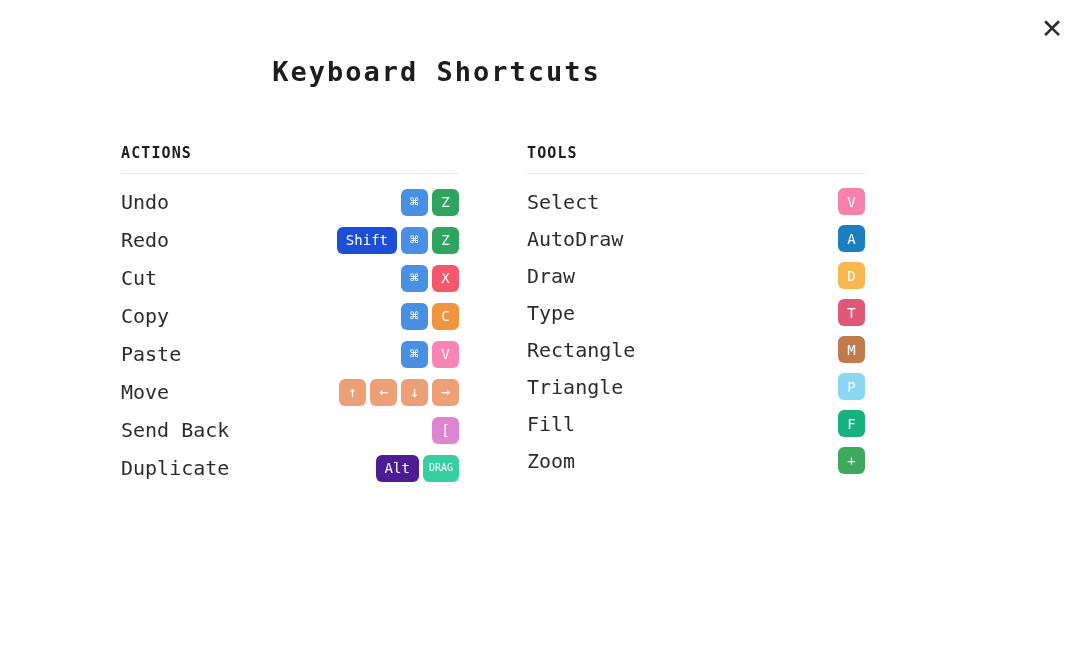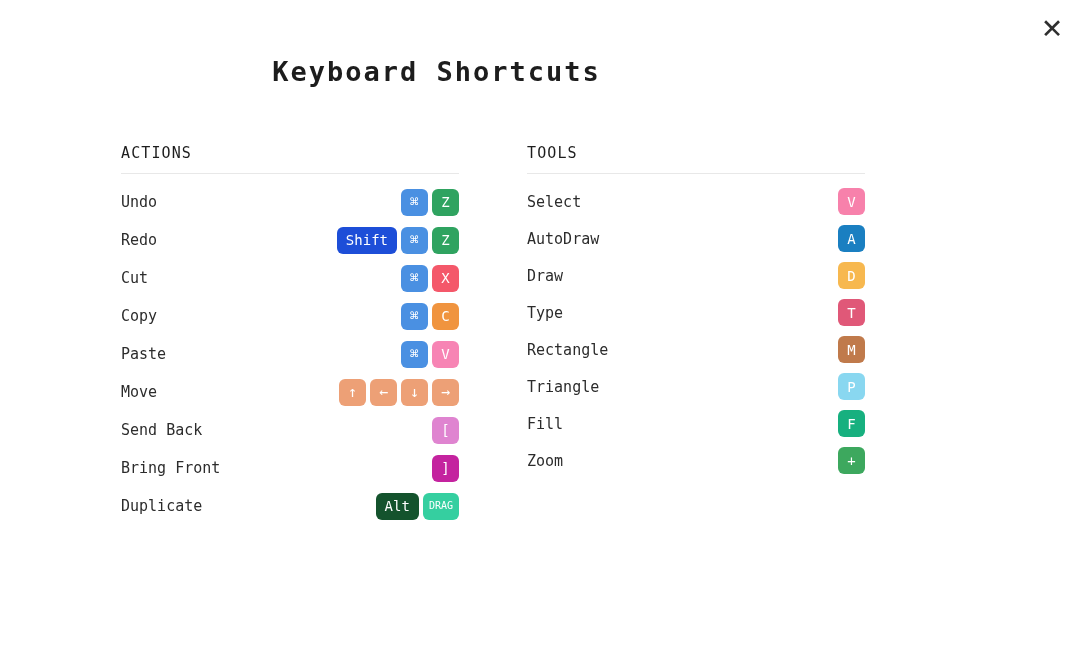--- a/index.html
+++ b/index.html
@@ -55,21 +55,21 @@
     display: flex;
   }
   .column {
     width: 338px;
   }
   #col-actions { margin-left: 121px; }
   #col-tools   { margin-left: 68px; }
 
   .section-title {
     font-size: 15px;
-    font-weight: normal;
+    font-weight: bold;
     color: #1d1d1d;
     letter-spacing: 1.1px;
     font-family: "DejaVu Sans Mono", "Liberation Mono", monospace;
   }
   .section-divider {
     margin-top: 11px;
     height: 1px;
     background: #e8e8e8;
     width: 100%;
   }
@@ -78,21 +78,21 @@
 
   .row {
     display: flex;
     align-items: center;
     justify-content: space-between;
     height: 38px;
   }
   #col-tools .row { height: 37px; }
 
   .row-label {
-    font-size: 15px;
+    font-size: 20px;
     color: #2c2c2c;
     font-family: "DejaVu Sans Mono", "Liberation Mono", monospace;
     white-space: nowrap;
   }
 
   .keys {
     display: flex;
     align-items: center;
     gap: 4px;
   }
@@ -175,29 +175,23 @@
             <span class="key glyph" style="background: rgb(237, 160, 118);">→</span>
           </div>
         </div>
         <div class="row">
           <div class="row-label">Send Back</div>
           <div class="keys">
             <span class="key" style="background: rgb(223, 132, 208);">[</span>
           </div>
         </div>
         <div class="row">
-          <div class="row-label">Bring Front</div>
-          <div class="keys">
-            <span class="key" style="background: rgb(196, 35, 159);">]</span>
-          </div>
-        </div>
-        <div class="row">
           <div class="row-label">Duplicate</div>
           <div class="keys">
-            <span class="key wide" style="background: #14532d;">Alt</span>
+            <span class="key wide" style="background: #4c1d95;">Alt</span>
             <span class="key small" style="background: rgb(53, 207, 160);">DRAG</span>
           </div>
         </div>
       </div>
   </div>
   <div class="column" id="col-tools">
     <div class="section-title">TOOLS</div>
     <div class="section-divider"></div>
     <div class="rows" id="rows-tools">
         <div class="row">

